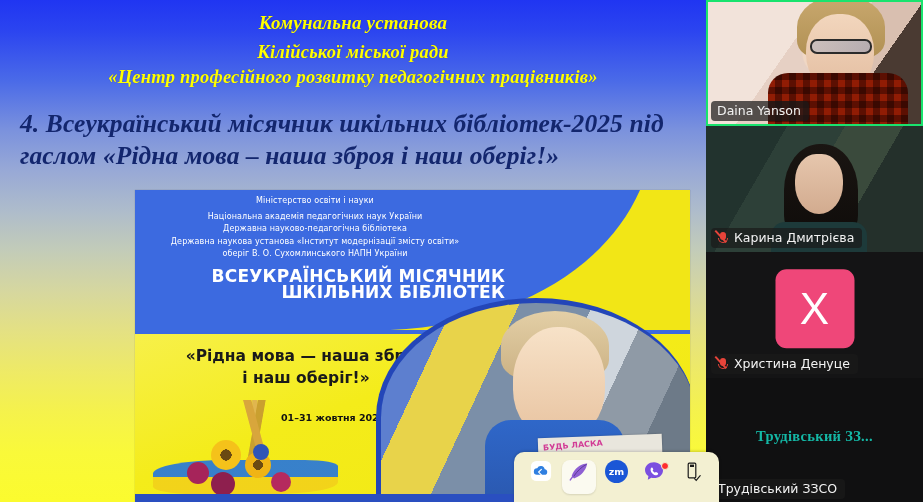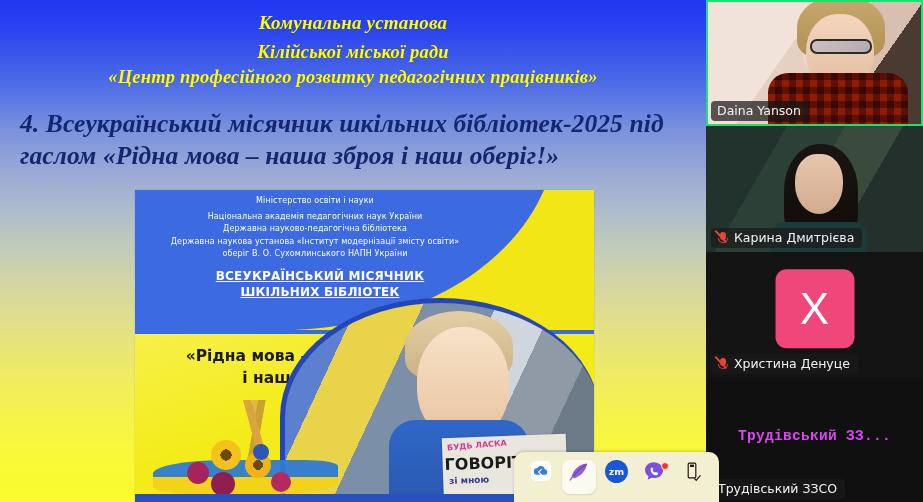--- a/index.html
+++ b/index.html
@@ -41,21 +41,21 @@
     position:absolute; left:20px; top:108px; width:660px;
     color:#13266e;
     font-family:"Liberation Serif", serif;
     font-weight:bold; font-style:italic;
     font-size:25.5px; line-height:32px;
     letter-spacing:.1px;
   }
 
   
   #poster{
-    position:absolute; left:135px; top:190px; width:459px; height:312px;
+    position:absolute; left:135px; top:190px; width:555px; height:312px;
     background:#f2ef12;
     overflow:hidden;
     box-shadow:0 0 1px rgba(0,0,0,.3);
   }
   
   #poster .blue-top{
     position:absolute; left:0; top:0; width:100%; height:144px;
     background:#3c6ae0;
   }
   
@@ -71,23 +71,23 @@
     z-index:-1;
   }
   #poster .ptext{
     position:absolute; left:0; top:5px; width:360px;
     text-align:center; color:#ffffff;
     font-family:"DejaVu Sans", sans-serif;
     font-size:8px; line-height:12.5px; letter-spacing:.1px;
   }
   #poster .ptext .line0{ font-size:8px; margin-bottom:3px;}
   #poster .ptitle{
-    position:absolute; left:0; top:78px; width:370px; text-align:center;
+    position:absolute; left:0; top:78px; width:370px; text-align:right;
     color:#ffffff; font-family:"DejaVu Sans", sans-serif;
-    font-weight:bold; font-size:12px; line-height:16px; letter-spacing:.2px;text-decoration:underline;
+    font-weight:bold; font-size:17px; line-height:16px; letter-spacing:.2px;
   }
   
   #poster .yellow-main{
     position:absolute; left:0; top:144px; width:100%; height:168px;
     background:linear-gradient(160deg,#f7f04a 0%, #f4ec1a 40%, #f2e812 100%);
   }
   #poster .slogan{
     position:absolute; left:6px; top:155px; width:330px;
     text-align:center; color:#1a1a1a;
     font-family:"DejaVu Sans", sans-serif;
@@ -232,22 +232,22 @@
     position:absolute; left:50%; top:50%; transform:translate(-50%,-58%);
     width:79px; height:79px; border-radius:11px;
     background:#ef4779;
     display:flex; align-items:center; justify-content:center;
     color:#fff; font-size:44px; font-weight:400;
     font-family:"Liberation Sans", sans-serif;
   }
   
   #tile-4 .bigname{
     position:absolute; left:0; right:0; top:50px;
-    text-align:center; color:#d946ef;
-    font-family:Liberation Mono, monospace;
+    text-align:center; color:#14b8a6;
+    font-family:Liberation Serif, serif;
     font-weight:bold; font-size:14.5px; letter-spacing:.3px;
   }
 
   .namebadge{
     position:absolute; left:5px; bottom:4px;
     display:flex; align-items:center; gap:5px;
     background:rgba(26,26,26,.72);
     border-radius:4px; padding:2px 8px 3px 6px;
     color:#f2f2f2; font-size:12.5px;
     font-family:"DejaVu Sans", sans-serif;

